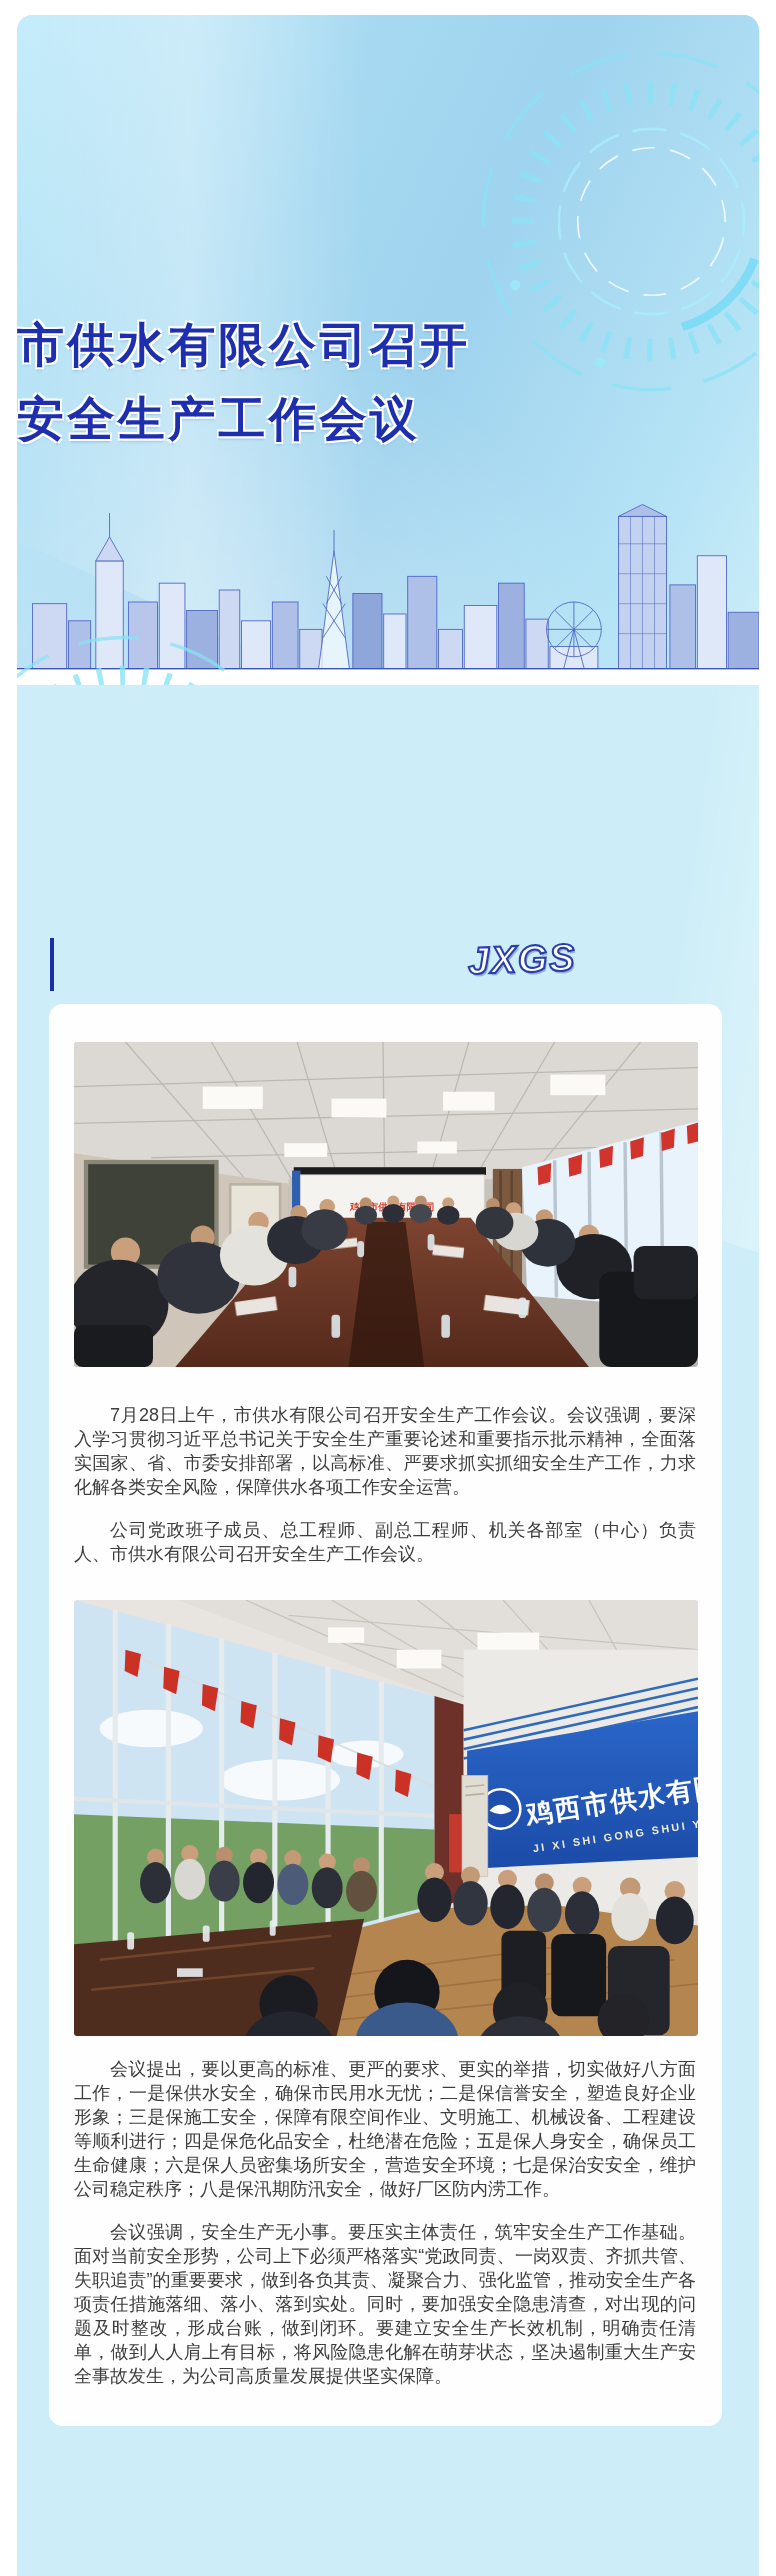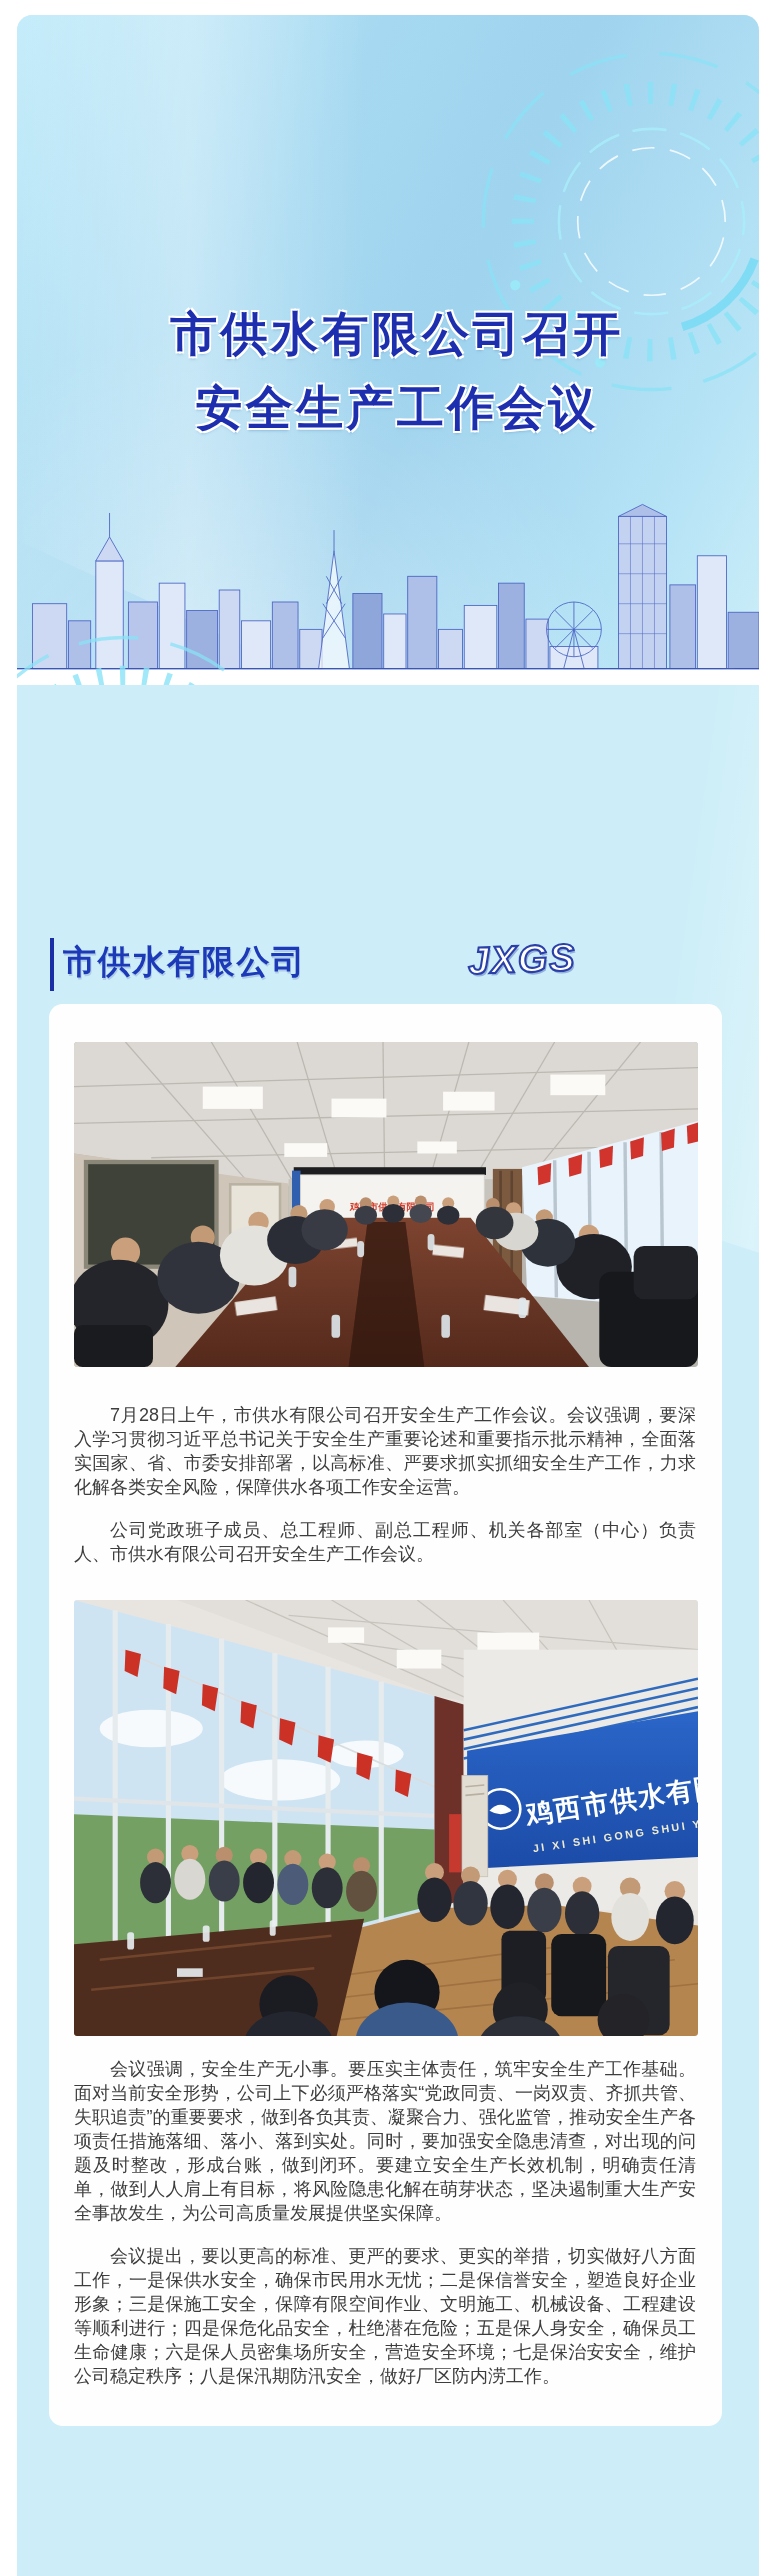--- a/index.html
+++ b/index.html
@@ -28,21 +28,21 @@
   }
   .dial{position:absolute;}
   .dial-tr{left:433px;top:4.3px;transform:rotate(20deg);}
   .dial-left{left:-94px;top:589px;transform:rotate(-30deg);}
   .swoosh{
     position:absolute;left:591px;top:685px;width:360px;height:548px;
     transform:rotate(18deg);
     background:linear-gradient(80deg,rgba(255,255,255,0) 25%,rgba(255,255,255,.28) 50%,rgba(255,255,255,0) 75%);
   }
   .title-wrap{
-    position:absolute;left:0;top:282px;width:760px;text-align:center;z-index:5;
+    position:absolute;left:0;top:293px;width:760px;text-align:left;z-index:5;
   }
   .title-line{
     font-size:47px;line-height:74px;font-weight:900;letter-spacing:3.4px;color:#1d2fae;
     text-shadow:-1.7px -1.7px 0 #fff,1.7px -1.7px 0 #fff,-1.7px 1.7px 0 #fff,1.7px 1.7px 0 #fff,0 3.4px 2.6px rgba(110,160,205,.55);
   }
   .skyline{position:absolute;left:0;bottom:0;width:742px;height:184px;}
   
   .company-bar{position:absolute;left:33px;top:923px;width:4.3px;height:53px;background:#1a2fa6;}
   .company-name{
     position:absolute;left:46px;top:925px;font-size:33px;font-weight:900;color:#1c39b8;
@@ -158,21 +158,20 @@
       <circle r="128" fill="none" stroke="#7adcf4" stroke-width="10" stroke-dasharray="120 684" opacity=".9"></circle>
       <circle cx="175" cy="0" r="6" fill="#9ae8f8"></circle>
       <circle cx="0" cy="175" r="6" fill="#9ae8f8"></circle>
       <circle cx="-124" cy="124" r="6" fill="#9ae8f8"></circle>
     </svg>
   </div>
 
   <div class="swoosh"></div>
 
   <div class="company-bar"></div>
-  <div class="company-name">市供水有限公司</div>
   <div class="watermark">JXGS</div>
 
   <div class="panel">
 
     <svg class="photo photo-1" viewBox="0 0 727 379" preserveAspectRatio="none">
       <rect width="727" height="379" fill="#b8b4ae"></rect>
 
       <polygon points="0,0 727,0 727,115 460,168 250,168 0,130" fill="#dcd9d4"></polygon>
       <g stroke="#b4b0a9" stroke-width="1.5" opacity=".8">
         <line x1="60" y1="0" x2="205" y2="166"></line>
@@ -436,18 +435,18 @@
         <circle cx="250" cy="472" r="34" fill="#1a1c22"></circle>
           <ellipse cx="250" cy="520" rx="52" ry="40" fill="#23262e"></ellipse>
         <circle cx="388" cy="458" r="38" fill="#14161b"></circle>
           <ellipse cx="388" cy="516" rx="60" ry="46" fill="#3b5a8c"></ellipse>
         <circle cx="520" cy="478" r="32" fill="#1f2127"></circle>
           <ellipse cx="520" cy="524" rx="50" ry="38" fill="#2c2f37"></ellipse>
         <circle cx="640" cy="490" r="30" fill="#242328"></circle>
       </g>
     </svg>
 
+    <p>会议提出，要以更高的标准、更严的要求、更实的举措，切实做好八方面工作，一是保供水安全，确保市民用水无忧；二是保信誉安全，塑造良好企业形象；三是保施工安全，保障有限空间作业、文明施工、机械设备、工程建设等顺利进行；四是保危化品安全，杜绝潜在危险；五是保人身安全，确保员工生命健康；六是保人员密集场所安全，营造安全环境；七是保治安安全，维护公司稳定秩序；八是保汛期防汛安全，做好厂区防内涝工作。</p>
     <p>会议强调，安全生产无小事。要压实主体责任，筑牢安全生产工作基础。面对当前安全形势，公司上下必须严格落实“党政同责、一岗双责、齐抓共管、失职追责”的重要要求，做到各负其责、凝聚合力、强化监管，推动安全生产各项责任措施落细、落小、落到实处。同时，要加强安全隐患清查，对出现的问题及时整改，形成台账，做到闭环。要建立安全生产长效机制，明确责任清单，做到人人肩上有目标，将风险隐患化解在萌芽状态，坚决遏制重大生产安全事故发生，为公司高质量发展提供坚实保障。</p>
-    <p>会议提出，要以更高的标准、更严的要求、更实的举措，切实做好八方面工作，一是保供水安全，确保市民用水无忧；二是保信誉安全，塑造良好企业形象；三是保施工安全，保障有限空间作业、文明施工、机械设备、工程建设等顺利进行；四是保危化品安全，杜绝潜在危险；五是保人身安全，确保员工生命健康；六是保人员密集场所安全，营造安全环境；七是保治安安全，维护公司稳定秩序；八是保汛期防汛安全，做好厂区防内涝工作。</p>
   </div>
 
 </div>
 
 
 </body></html>

